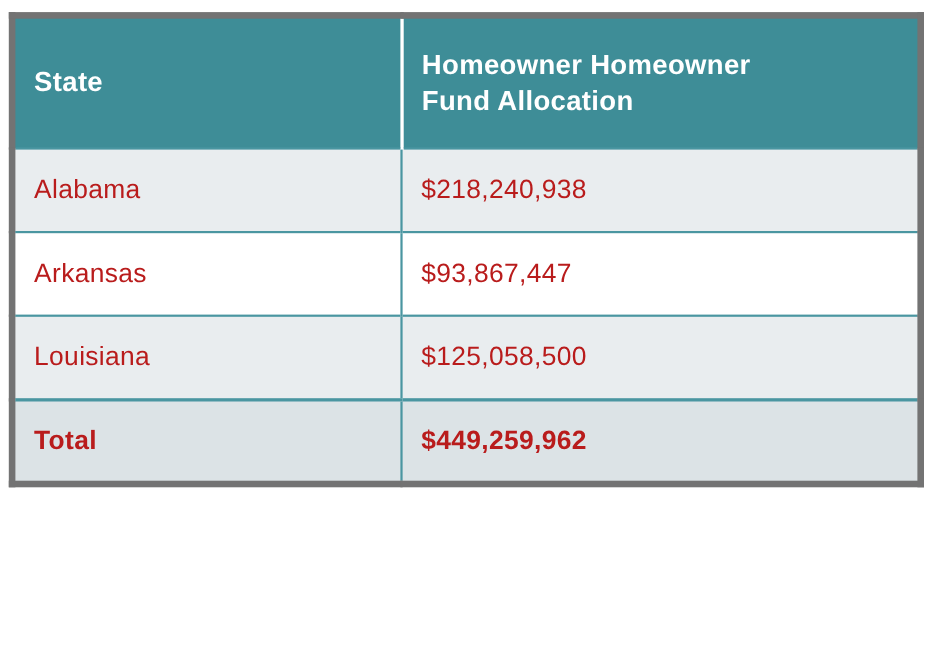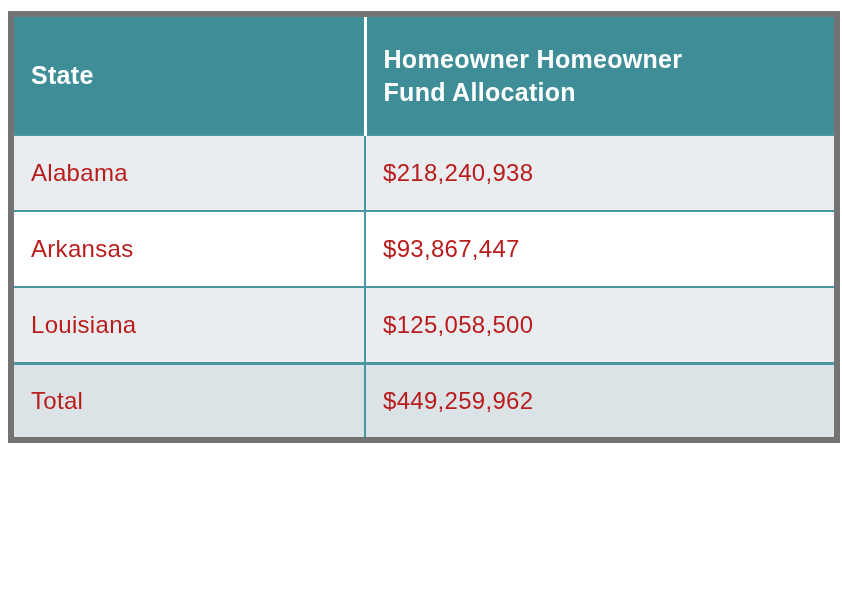--- a/index.html
+++ b/index.html
@@ -61,21 +61,21 @@
     margin-left: 21px;
   }
   tbody td:first-child {
     border-right: 2px solid #4a96a1;
   }
   tbody tr.row-odd td  { background: #e9edef; }
   tbody tr.row-even td { background: #ffffff; }
 
   tbody tr.total-row td {
     background: #dce3e6;
-    font-weight: normal;
+    font-weight: bold;
     border-top: 3px solid #4a96a1;
     height: 72px;
   }
 </style>
 </head>
 <body>
 
 <div class="page">
   <table class="haf-table">
     <colgroup>

